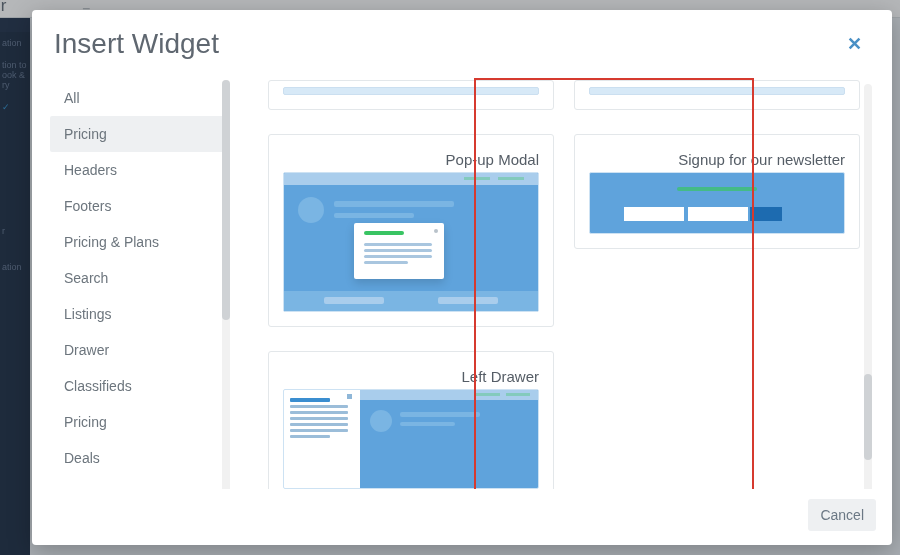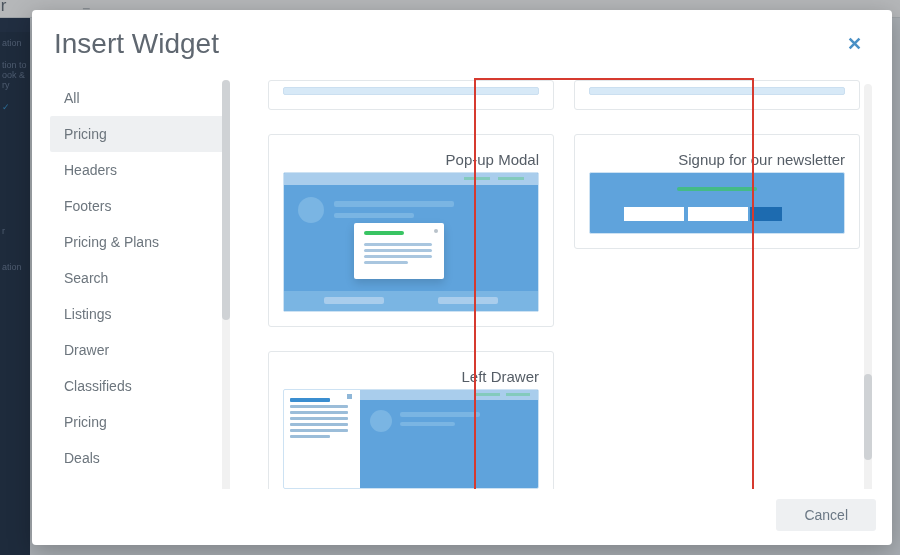--- a/index.html
+++ b/index.html
@@ -103,21 +103,21 @@
   .highlight-box {
     position:absolute; border:2px solid #d63a2f; pointer-events:none;
     left:244px; top:6px; width:280px; height:420px;
   }
 
   .modal-footer {
     padding:10px 16px 14px; display:flex; justify-content:flex-end;
   }
   .cancel-btn {
     background:#eef0f2; color:#6b7885; border:none; border-radius:3px;
-    padding:8px 28px; font-size:14px; cursor:pointer;
+    padding:8px 12px; font-size:14px; cursor:pointer;
   }
 </style>
 </head>
 <body>
 
 <div class="backdrop">
   <div class="bg-topbar">
     <div class="bg-text">ctor</div>
     <div class="bg-hamburger">≡</div>
   </div>

